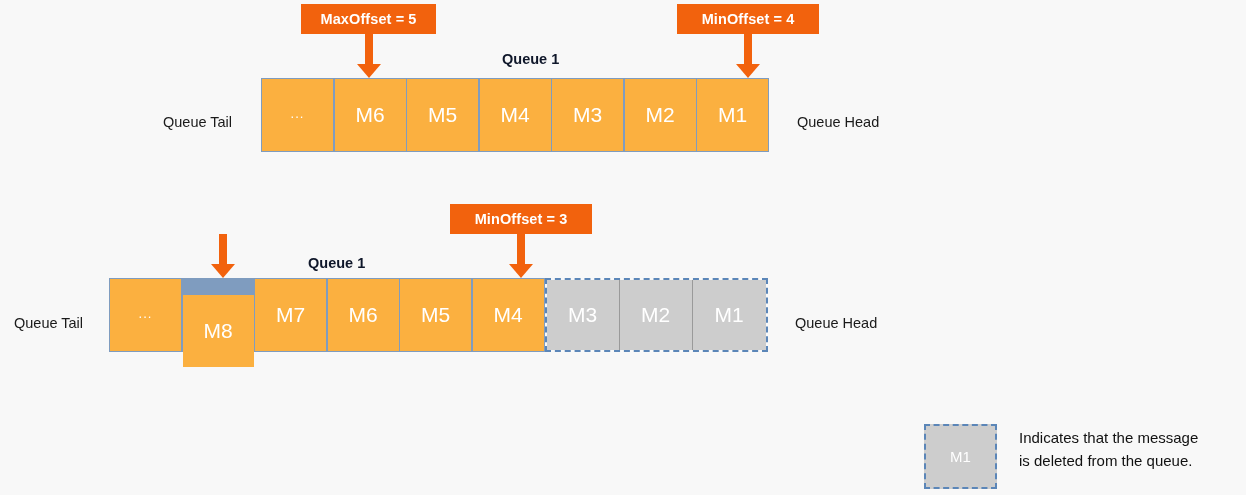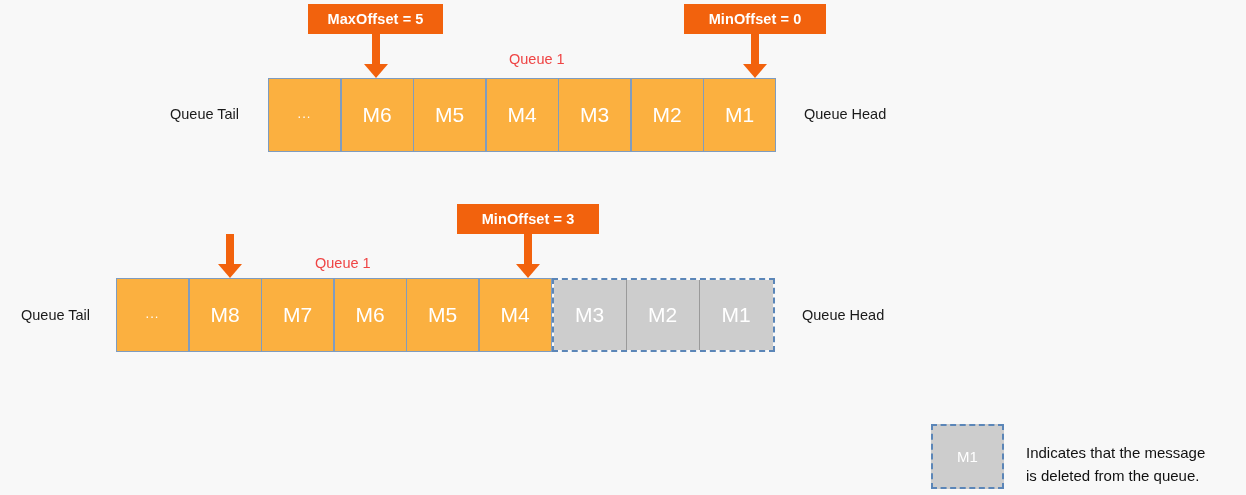--- a/index.html
+++ b/index.html
@@ -9,21 +9,21 @@
   body {
     width: 1246px;
     height: 495px;
     background: #f8f8f8;
     font-family: "Liberation Sans", sans-serif;
     overflow: hidden;
     position: relative;
   }
   .canvas {
     position: absolute;
-    left: 11px; top: 0;
+    left: 4px; top: 0;
     width: 1130px;
     height: 495px;
   }
 
   
   .callout {
     position: absolute;
     background: #F2620D;
     color: #ffffff;
     font-size: 14.5px;
@@ -55,26 +55,28 @@
     border-right: 12px solid transparent;
     border-top: 14px solid #F2620D;
   }
 
   
   .queue-label {
     position: absolute;
     font-size: 14.5px;
     color: #1a1a1a;
     white-space: nowrap;
+    margin-top: 8px;
   }
   .queue-title {
     position: absolute;
     font-size: 14.5px;
-    color: #ef4444;
-    white-space: nowrap;
+    color: #0f172a;
+    white-space: nowrap;
+    font-weight: bold;
   }
   .queue-row {
     position: absolute;
     display: flex;
     height: 74px;
     box-sizing: border-box;
   }
   .seg-active {
     display: flex;
     box-sizing: border-box;
@@ -127,35 +129,34 @@
     justify-content: center;
     color: #ffffff;
     font-size: 15px;
   }
   .legend-text {
     position: absolute;
     font-size: 15px;
     color: #111111;
     line-height: 23px;
     white-space: nowrap;
-    margin-top: 15px;
   }
 </style>
 </head>
 <body>
 
 <div class="canvas">
 
   <div class="callout" style="left:297px; top:4px; width:135px;">MaxOffset = 5</div>
   <div class="arrow" style="left:353px; top:34px; height:44px;">
     <div class="shaft" style="height:30px;"></div>
     <div class="head" style="top:30px;"></div>
   </div>
 
-  <div class="callout" style="left:673px; top:4px; width:142px;">MinOffset = 0</div>
+  <div class="callout" style="left:673px; top:4px; width:142px;">MinOffset = 4</div>
   <div class="arrow" style="left:732px; top:34px; height:44px;">
     <div class="shaft" style="height:30px;"></div>
     <div class="head" style="top:30px;"></div>
   </div>
 
   <div class="queue-title" style="left:498px; top:51px;">Queue 1</div>
 
   <div class="queue-label" style="left:159px; top:106px;">Queue Tail</div>
   <div class="queue-label" style="left:793px; top:106px;">Queue Head</div>
 
@@ -183,21 +184,21 @@
   </div>
 
   <div class="queue-title" style="left:304px; top:255px;">Queue 1</div>
 
   <div class="queue-label" style="left:10px; top:307px;">Queue Tail</div>
   <div class="queue-label" style="left:791px; top:307px;">Queue Head</div>
 
   <div class="queue-row" style="left:105px; top:278px;">
     <div class="seg-active">
       <div class="cell active ellipsis" style="width:71px;">...</div>
-      <div class="cell active" style="width:71px;">M8</div>
+      <div class="cell active" style="width:71px;margin-top:16px;">M8</div>
       <div class="cell active" style="width:71px;text-align:center;">M7</div>
       <div class="cell active" style="width:71px;">M6</div>
       <div class="cell active" style="width:71px;">M5</div>
       <div class="cell active" style="width:71px;">M4</div>
     </div>
     <div class="seg-deleted">
       <div class="cell deleted" style="width:73px;">M3</div>
       <div class="cell deleted" style="width:73px;">M2</div>
       <div class="cell deleted" style="width:73px;">M1</div>
     </div>

